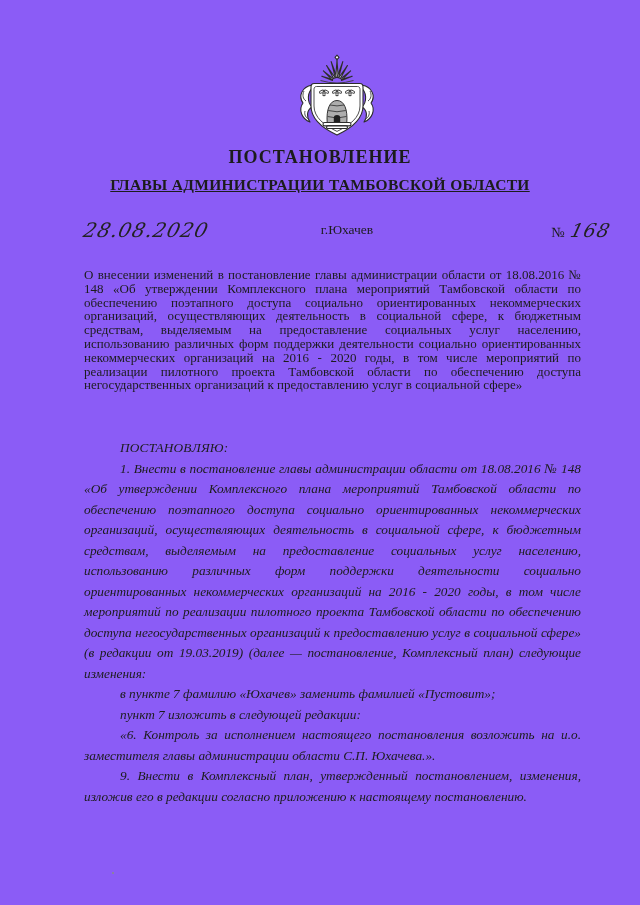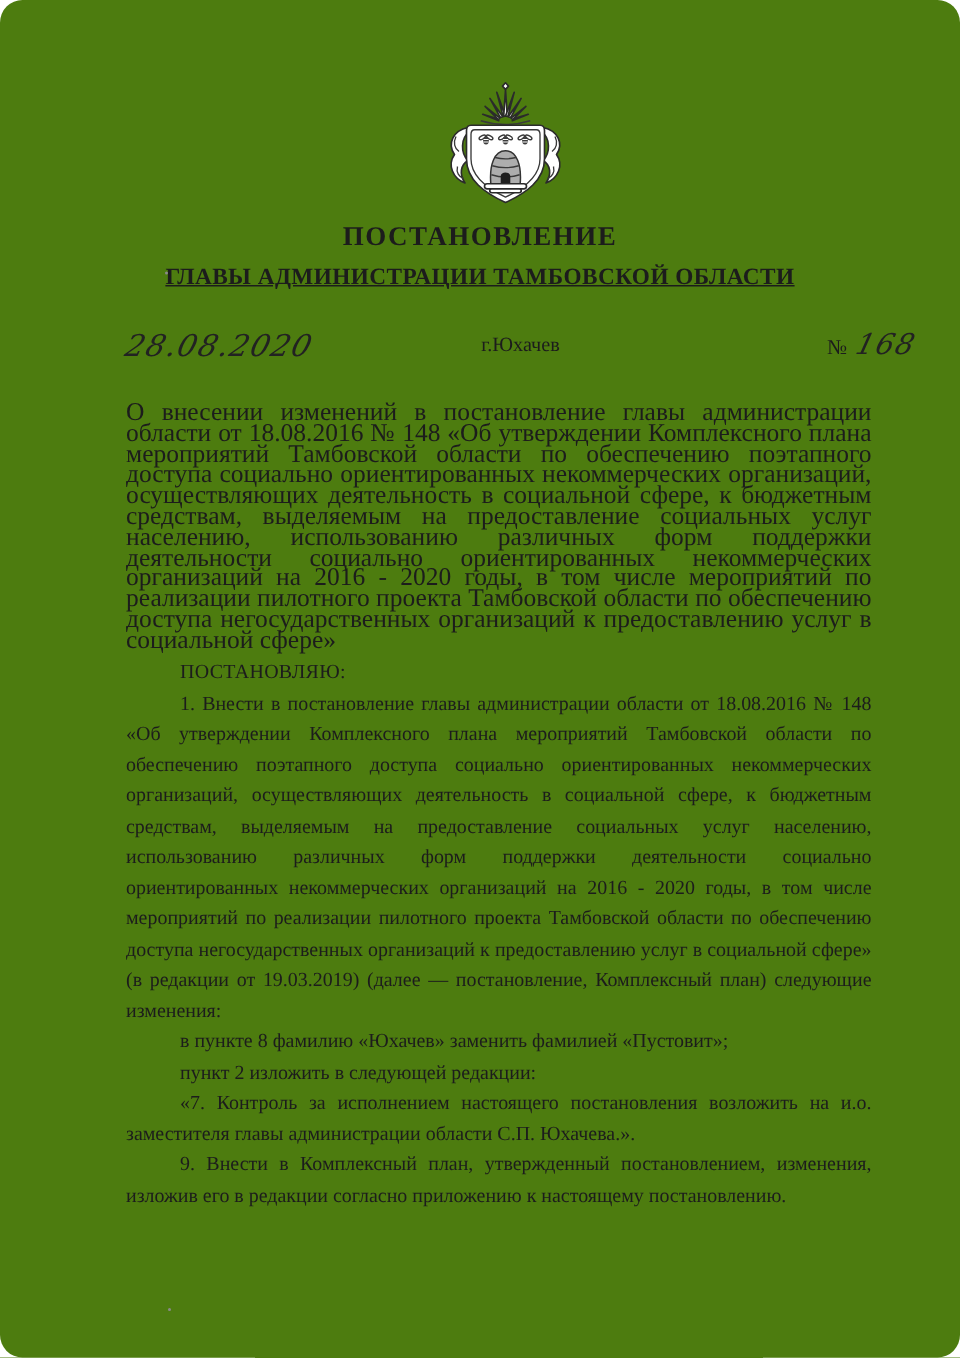--- a/index.html
+++ b/index.html
@@ -4,21 +4,21 @@
 <style>
   html, body { margin: 0; padding: 0; }
   body {
     width: 640px; height: 905px;
     background: #ffffff;
     overflow: hidden;
     font-family: "Liberation Serif", "DejaVu Serif", serif;
     color: #1c1c1c;
     position: relative;
   }
-  .page { position: absolute; inset: 0; background: #4d7c0f; border-radius: 15px; }
+  .page { position: absolute; inset: 0; background: #8b5cf6; }
 
   .emblem {
     position: absolute; left: 293px; top: 54px;
     width: 88px; height: 88px;
   }
 
   .header {
     position: absolute; top: 146px; left: 0; right: 0;
     text-align: center;
   }
@@ -46,32 +46,32 @@
     color: #222;
     display: inline-block;
     transform: skewX(-14deg);
     letter-spacing: 1px;
   }
   .hand.num { font-size: 19px; }
   .num-sign { font-size: 14px; margin-right: 6px; }
 
   .subject {
     position: absolute; top: 268px; left: 84px; width: 497px;
-    font-size: 17px; line-height: 13.8px;
+    font-size: 13px; line-height: 13.8px;
     text-align: justify;
     hyphens: none;
   }
 
   .bodytext {
     position: absolute; top: 438px; left: 84px; width: 497px;
     font-size: 13.3px; line-height: 20.5px;
     text-align: justify;
     hyphens: none;
   }
-  .bodytext p { margin: 0; text-indent: 36px; }
+  .bodytext p { margin: 0; text-indent: 36px; font-style: italic; }
   .resolution { letter-spacing: 0.2px; }
 
   .speck {
     position: absolute; width: 2px; height: 2px;
     background: #8a8a8a; border-radius: 50%;
   }
   .speck.s1 { left: 110px; top: 181px; }
   .speck.s2 { left: 112px; top: 872px; }
 
   svg .ln { stroke: #2b2b2b; fill: #ffffff; stroke-width: 1.1; stroke-linejoin: round; }
@@ -160,21 +160,21 @@
     <div class="cell right">
       <span class="num-sign">№</span><span class="hand num">168</span>
     </div>
   </div>
 
   <div class="subject">О внесении изменений в постановление главы администрации области от 18.08.2016 № 148 «Об утверждении Комплексного плана мероприятий Тамбовской области по обеспечению поэтапного доступа социально ориентированных некоммерческих организаций, осуществляющих деятельность в социальной сфере, к бюджетным средствам, выделяемым на предоставление социальных услуг населению, использованию различных форм поддержки деятельности социально ориентированных некоммерческих организаций на 2016 - 2020 годы, в том числе мероприятий по реализации пилотного проекта Тамбовской области по обеспечению доступа негосударственных организаций к предоставлению услуг в социальной сфере»</div>
 
   <div class="bodytext">
     <p class="resolution">ПОСТАНОВЛЯЮ:</p>
     <p>1. Внести в постановление главы администрации области от 18.08.2016 № 148 «Об утверждении Комплексного плана мероприятий Тамбовской области по обеспечению поэтапного доступа социально ориентированных некоммерческих организаций, осуществляющих деятельность в социальной сфере, к бюджетным средствам, выделяемым на предоставление социальных услуг населению, использованию различных форм поддержки деятельности социально ориентированных некоммерческих организаций на 2016 - 2020 годы, в том числе мероприятий по реализации пилотного проекта Тамбовской области по обеспечению доступа негосударственных организаций к предоставлению услуг в социальной сфере» (в редакции от 19.03.2019) (далее — постановление, Комплексный план) следующие изменения:</p>
-    <p>в пункте 8 фамилию «Юхачев» заменить фамилией «Пустовит»;</p>
-    <p>пункт 2 изложить в следующей редакции:</p>
-    <p>«7. Контроль за исполнением настоящего постановления возложить на и.о. заместителя главы администрации области С.П. Юхачева.».</p>
+    <p>в пункте 7 фамилию «Юхачев» заменить фамилией «Пустовит»;</p>
+    <p>пункт 7 изложить в следующей редакции:</p>
+    <p>«6. Контроль за исполнением настоящего постановления возложить на и.о. заместителя главы администрации области С.П. Юхачева.».</p>
     <p>9. Внести в Комплексный план, утвержденный постановлением, изменения, изложив его в редакции согласно приложению к настоящему постановлению.</p>
   </div>
 
   <div class="speck s1"></div>
   <div class="speck s2"></div>
 </div>
 
 </body></html>

